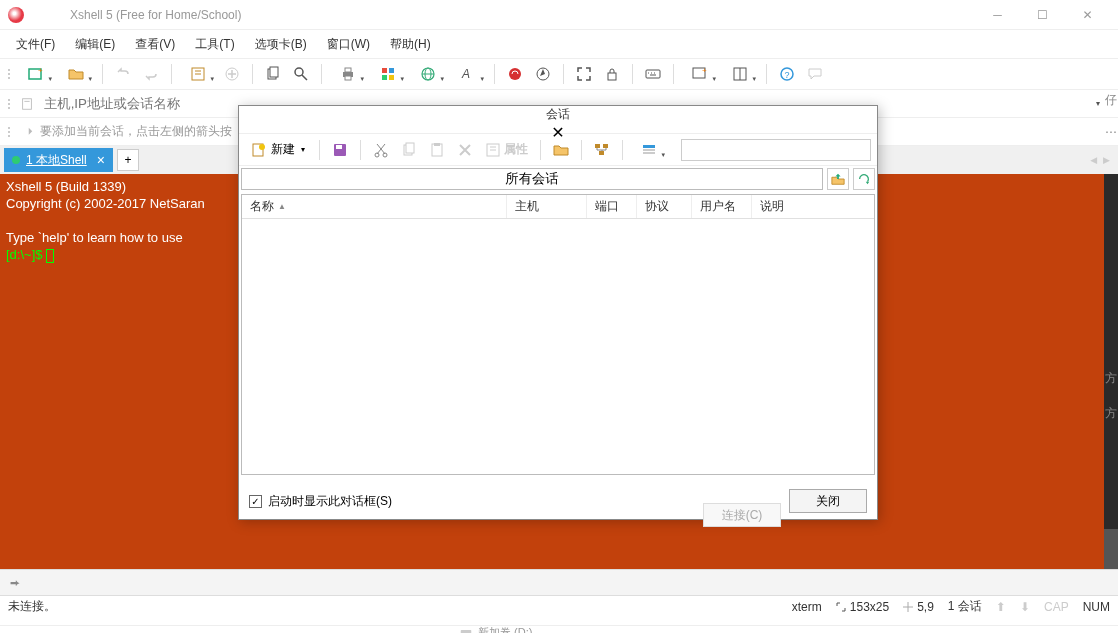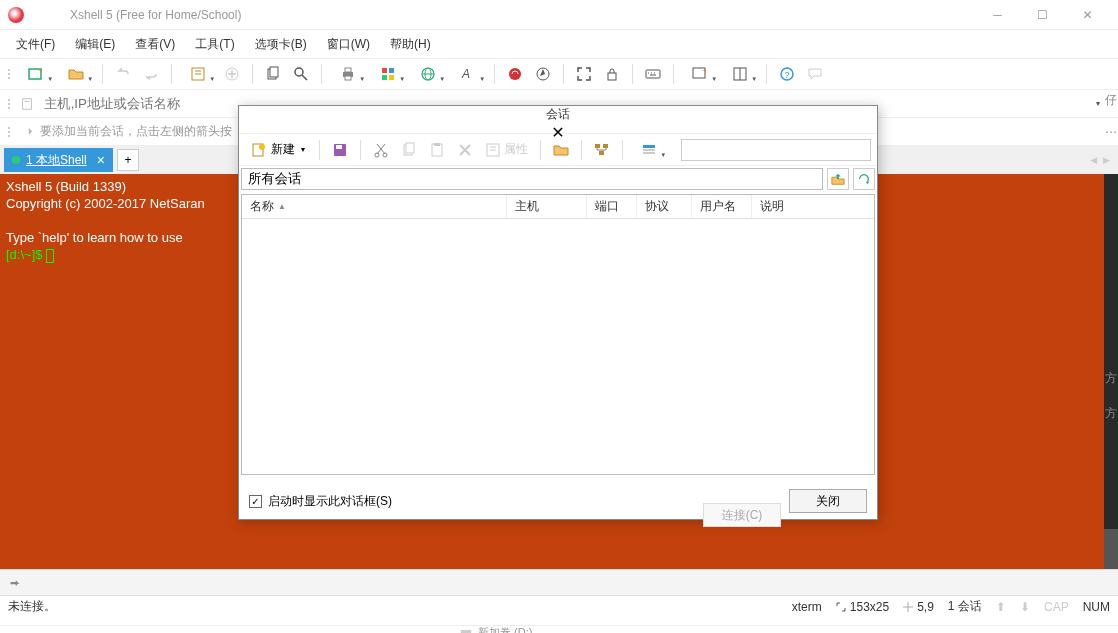--- a/index.html
+++ b/index.html
@@ -71,36 +71,36 @@
 .dlg-title .pencil { width: 16px; height: 16px; margin-right: 6px; background: linear-gradient(135deg, #3498db 40%, #f1c40f 40%); }
 .dlg-title .ttl { flex: 1; color: #333; }
 .dlg-close { width: 32px; height: 24px; display: flex; align-items: center; justify-content: center; font-size: 16px; }
 
 .dlg-toolbar { height: 32px; display: flex; align-items: center; padding: 0 6px; gap: 4px; border-bottom: 1px solid #eee; }
 .dlg-newbtn { display: flex; align-items: center; gap: 4px; padding: 2px 6px; border-radius: 2px; }
 .dlg-search { margin-left: auto; width: 190px; height: 22px; border: 1px solid #ccc; display: flex; align-items: center; padding: 0 6px; }
 .dlg-search input { flex: 1; border: none; outline: none; height: 18px; }
 
 .dlg-path { height: 26px; display: flex; align-items: center; padding: 0 2px; gap: 4px; }
-.dlg-path-field { flex: 1; height: 22px; border: 1px solid #bbb; padding: 2px 6px; background: #fff; }
+.dlg-path-field { flex: 1; height: 22px; border: 1px solid #bbb; padding: 2px 6px; background: #fff; text-align: center; }
 .dlg-path-btn { width: 22px; height: 22px; border: 1px solid #ccc; display: flex; align-items: center; justify-content: center; background: #fff; }
 
 .dlg-list { flex: 1; border: 1px solid #bbb; margin: 2px 2px 8px 2px; display: flex; flex-direction: column; background: #fff; }
 .dlg-headers { height: 24px; display: flex; border-bottom: 1px solid #e0e0e0; }
 .dlg-col { padding: 4px 8px; border-right: 1px solid #eee; display: flex; align-items: center; gap: 4px; color: #333; }
 .dlg-col .sort { font-size: 8px; color: #888; }
 .dlg-body { flex: 1; }
 
 .dlg-footer { height: 36px; display: flex; align-items: center; padding: 0 10px; gap: 8px; }
 .dlg-check { display: flex; align-items: center; gap: 6px; }
 .dlg-check .box { width: 13px; height: 13px; border: 1px solid #666; display: flex; align-items: center; justify-content: center; font-size: 10px; }
 .dlg-btn { width: 78px; height: 24px; border: 1px solid #aaa; background: #f4f4f4; display: flex; align-items: center; justify-content: center; }
 .dlg-btn.disabled { color: #aaa; background: #f8f8f8; border-color: #ddd; margin-top: 28px; }
 
-.muted { color: #ccc; }
+.muted { color: #ccc; font-weight: bold; }
 </style>
 </head>
 <body>
 
 <div class="titlebar">
   <div class="app-icon"></div>
   <div class="title">Xshell 5 (Free for Home/School)</div>
   <div class="winbtns">
     <div class="winbtn">─</div>
     <div class="winbtn">☐</div>

